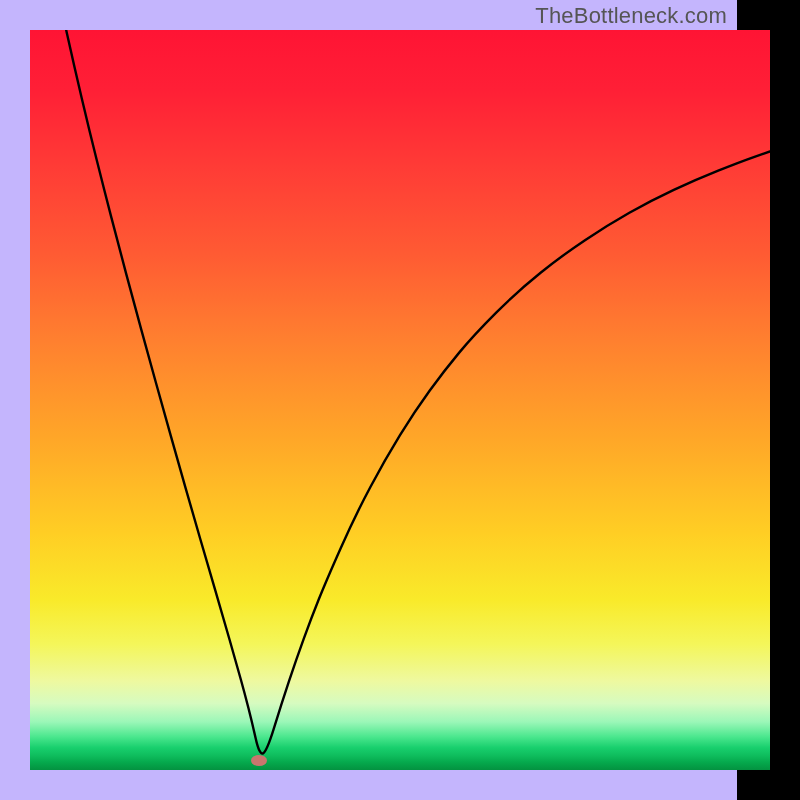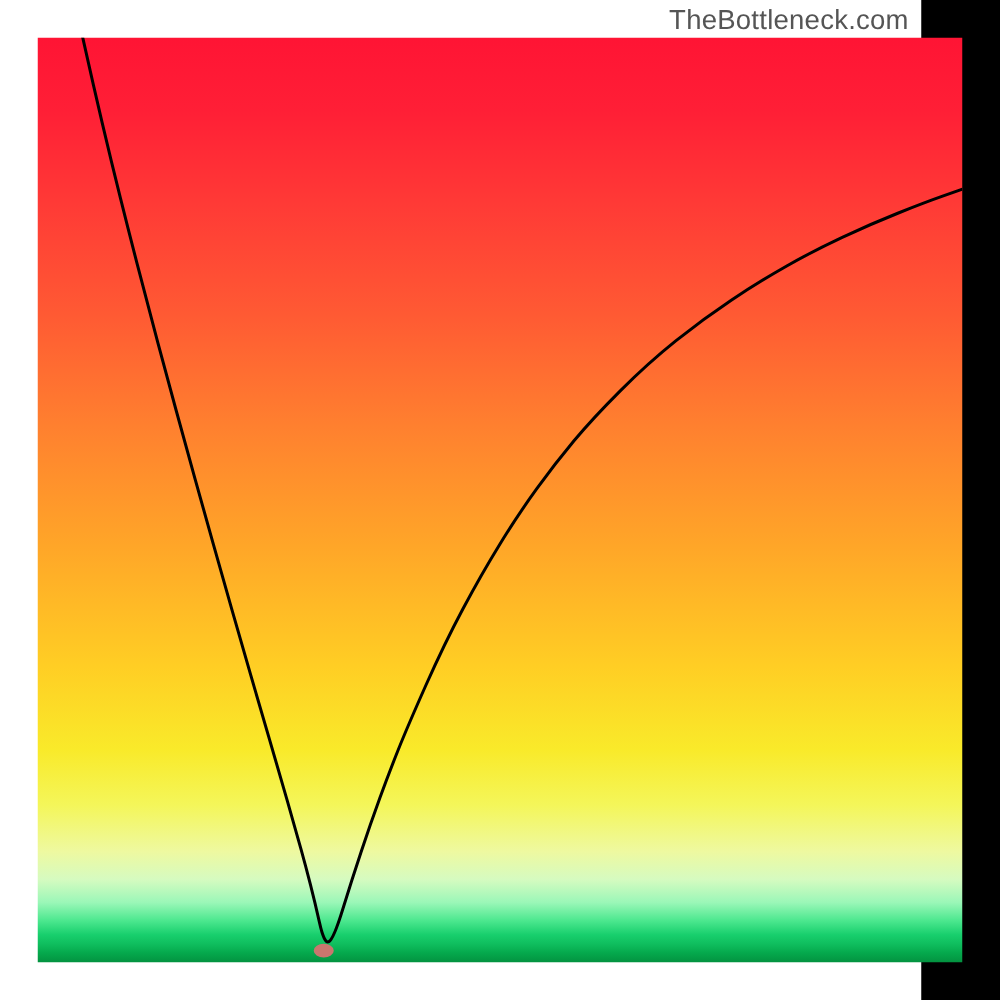--- a/index.html
+++ b/index.html
@@ -8,21 +8,21 @@
     width: 800px;
     height: 800px;
     background: #000;
     overflow: hidden;
     font-family: Arial, Helvetica, sans-serif;
   }
   .frame {
     position: relative;
     width: 737px;
     height: 800px;
-    background: #ffffff;
+    background: #c4b5fd;
   }
   .watermark {
     position: absolute;
     top: 3px;
     right: 10px;
     color: #555;
     font-size: 22px;
     font-weight: 400;
     letter-spacing: 0.2px;
     z-index: 5;

